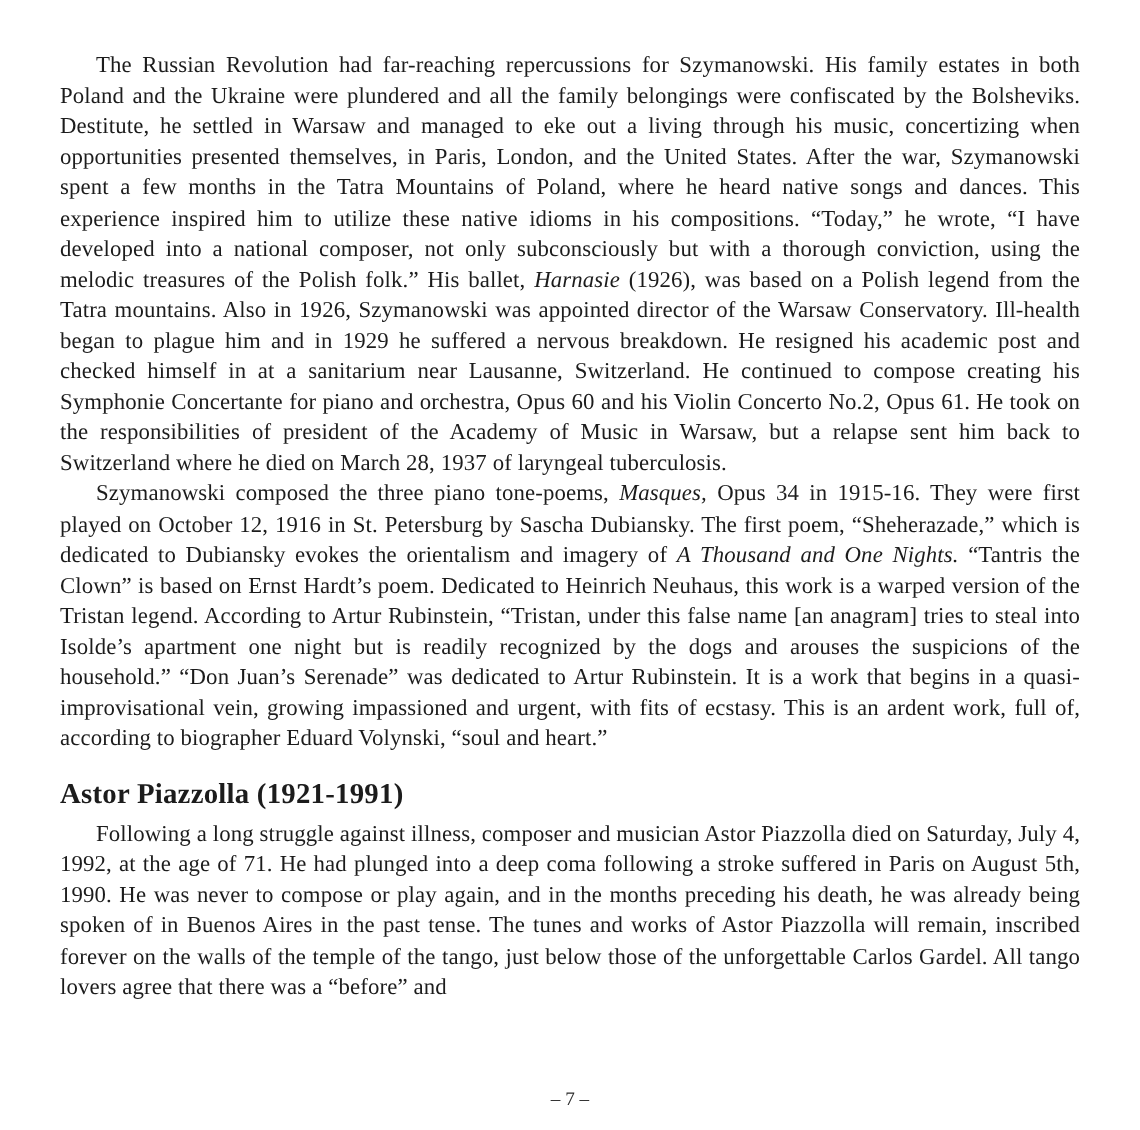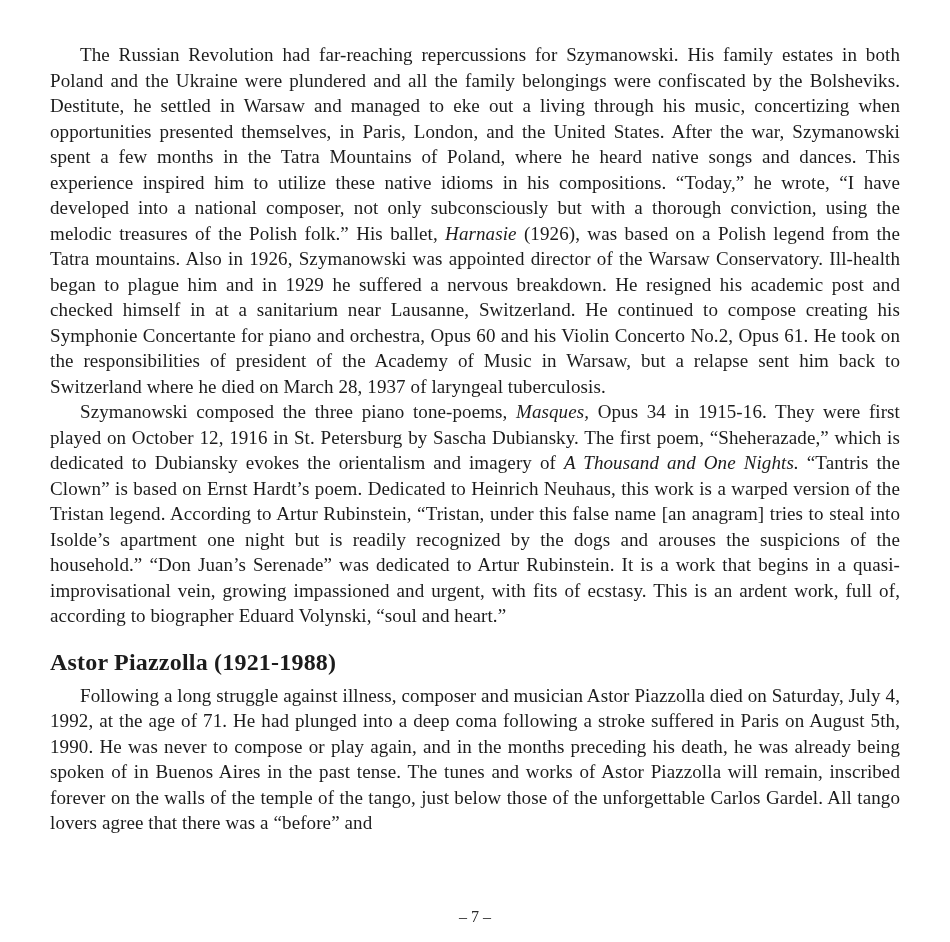--- a/index.html
+++ b/index.html
@@ -48,19 +48,19 @@
     font-size: 16px;
     color: #2a2a2a;
   }
 </style>
 </head>
 <body>
 
 <main class="content">
     <p class="para"><span>The Russian Revolution had far-reaching repercussions for Szymanowski. His family estates in both Poland and the Ukraine were plundered and all the family belongings were confiscated by the Bolsheviks. Destitute, he settled in Warsaw and managed to eke out a living through his music, concertizing when opportunities presented themselves, in Paris, London, and the United States. After the war, Szymanowski spent a few months in the Tatra Mountains of Poland, where he heard native songs and dances. This experience inspired him to utilize these native idioms in his compositions. “Today,” he wrote, “I have developed into a national composer, not only subconsciously but with a thorough conviction, using the melodic treasures of the Polish folk.” His ballet, </span><em>Harnasie</em><span> (1926), was based on a Polish legend from the Tatra mountains. Also in 1926, Szymanowski was appointed director of the Warsaw Conservatory. Ill-health began to plague him and in 1929 he suffered a nervous breakdown. He resigned his academic post and checked himself in at a sanitarium near Lausanne, Switzerland. He continued to compose creating his Symphonie Concertante for piano and orchestra, Opus 60 and his Violin Concerto No.2, Opus 61. He took on the responsibilities of president of the Academy of Music in Warsaw, but a relapse sent him back to Switzerland where he died on March 28, 1937 of laryngeal tuberculosis.</span></p>
     <p class="para"><span>Szymanowski composed the three piano tone-poems, </span><em>Masques,</em><span> Opus 34 in 1915-16. They were first played on October 12, 1916 in St. Petersburg by Sascha Dubiansky. The first poem, “Sheherazade,” which is dedicated to Dubiansky evokes the orientalism and imagery of </span><em>A Thousand and One Nights.</em><span> “Tantris the Clown” is based on Ernst Hardt’s poem. Dedicated to Heinrich Neuhaus, this work is a warped version of the Tristan legend. According to Artur Rubinstein, “Tristan, under this false name [an anagram] tries to steal into Isolde’s apartment one night but is readily recognized by the dogs and arouses the suspicions of the household.” “Don Juan’s Serenade” was dedicated to Artur Rubinstein. It is a work that begins in a quasi-improvisational vein, growing impassioned and urgent, with fits of ecstasy. This is an ardent work, full of, according to biographer Eduard Volynski, “soul and heart.”</span></p>
-    <h2 class="section-heading">Astor Piazzolla (1921-1988)</h2>
+    <h2 class="section-heading">Astor Piazzolla (1921-1991)</h2>
     <p class="para"><span>Following a long struggle against illness, composer and musician Astor Piazzolla died on Saturday, July 4, 1992, at the age of 71. He had plunged into a deep coma following a stroke suffered in Paris on August 5th, 1990. He was never to compose or play again, and in the months preceding his death, he was already being spoken of in Buenos Aires in the past tense. The tunes and works of Astor Piazzolla will remain, inscribed forever on the walls of the temple of the tango, just below those of the unforgettable Carlos Gardel. All tango lovers agree that there was a “before” and</span></p>
   </main>
 
 <footer class="page-footer">
   <span class="page-number">– 7 –</span>
 </footer>
 
 </body></html>

